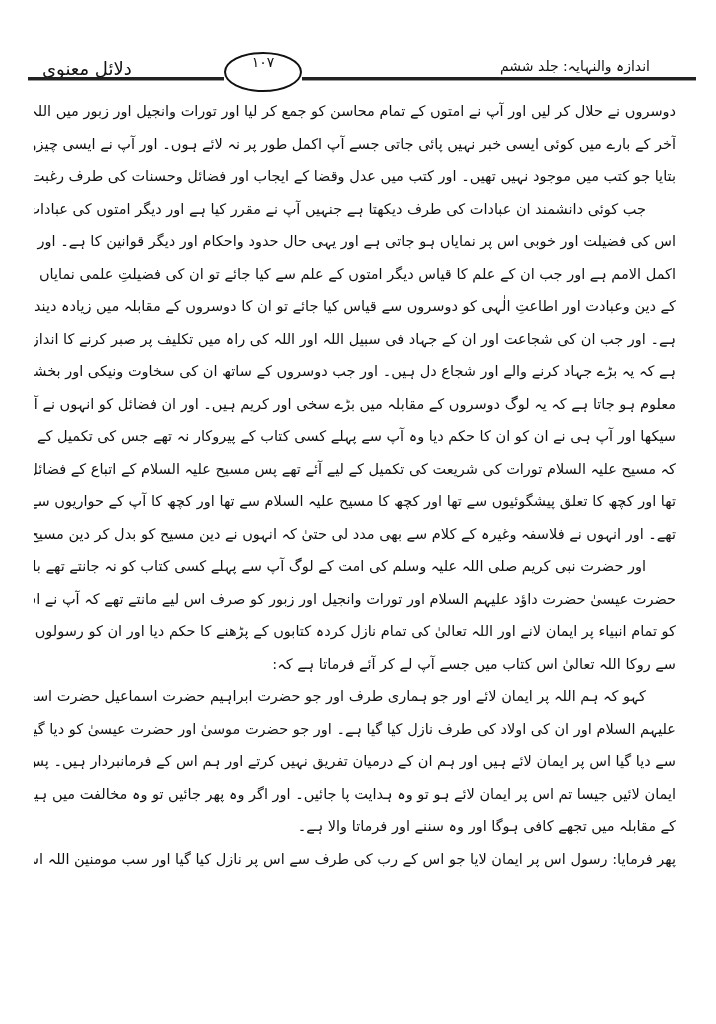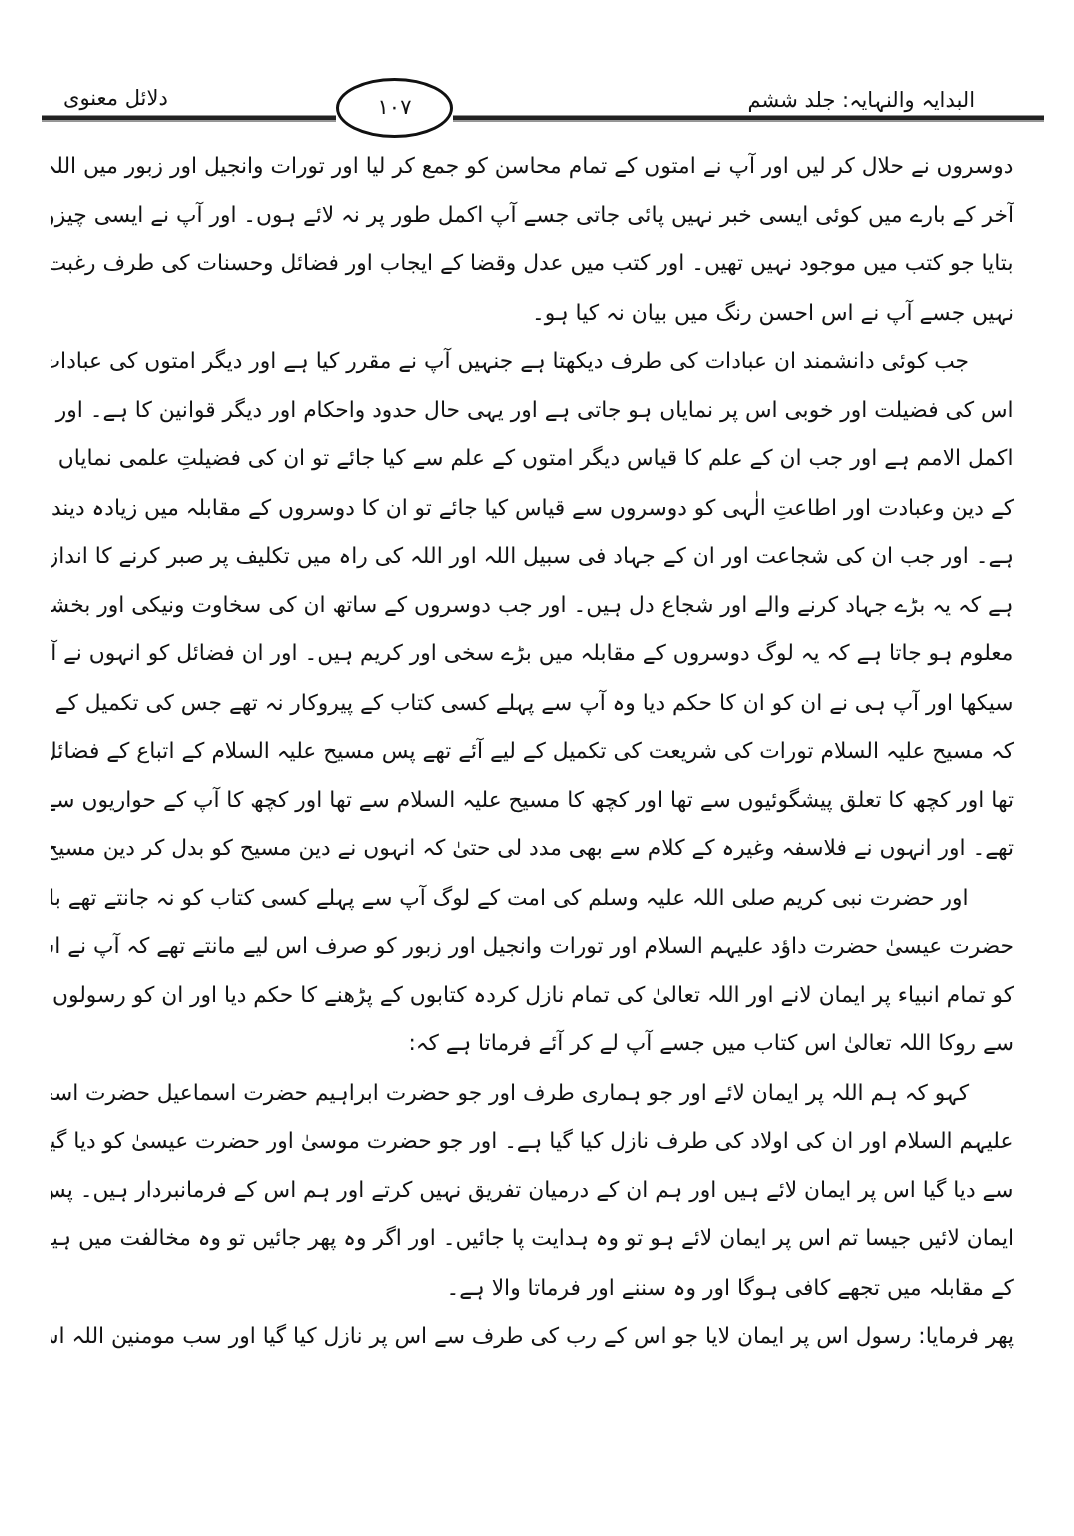--- a/index.html
+++ b/index.html
@@ -2,57 +2,56 @@
 <html><head>
 <meta charset="utf-8">
 <style>
   html, body { margin: 0; padding: 0; background: #ffffff; }
   body {
     width: 716px; height: 1024px; position: relative; overflow: hidden;
     font-family: "DejaVu Sans", sans-serif; color: #111;
   }
   .page { position: absolute; left: 0; top: 0; width: 716px; height: 1024px; }
   .header { position: absolute; left: 28px; top: 56px; width: 668px; height: 40px; }
-  .hdr-left { position: absolute; left: 14px; top: 2px; font-size: 14px; direction: rtl; }
+  .hdr-left { position: absolute; left: 14px; top: 2px; font-size: 18px; direction: rtl; }
   .hdr-right { position: absolute; right: 46px; top: 2px; font-size: 14px; direction: rtl; }
   .rule { position: absolute; top: 21px; height: 3px; background: #222; border-bottom: 1px solid #999; }
   .rule.left { left: 0; width: 196px; }
   .rule.right { left: 274px; width: 394px; }
   .oval {
     position: absolute; left: 196px; top: -4px; width: 78px; height: 40px;
     border: 2px solid #111; border-radius: 50%; box-sizing: border-box;
-    display: flex; align-items: center; justify-content: center; font-size: 14px;
+    display: flex; align-items: flex-start; justify-content: center; font-size: 14px;
   }
   .body-text {
     position: absolute; left: 34px; top: 95px; width: 642px;
     direction: rtl; text-align: justify; font-size: 14.5px; line-height: 32.5px;
   }
   .line { display: block; text-align: justify; text-align-last: justify; white-space: nowrap; overflow: hidden; }
   .line.last { text-align-last: right; }
   .line.indent { padding-right: 30px; }
 </style>
 </head>
 <body>
 
 <div class="page">
   <div class="header">
     <span class="hdr-left">دلائل معنوی</span>
     <div class="rule left"></div>
     <div class="oval">
       <span>۱۰۷</span>
     </div>
     <div class="rule right"></div>
-    <span class="hdr-right">البدایہ والنہایہ: جلد ششم</span>
+    <span class="hdr-right">اندازہ والنہایہ: جلد ششم</span>
   </div>
 
   <div class="body-text" id="body-text">
       <span class="line">دوسروں نے حلال کر لیں اور آپ نے امتوں کے تمام محاسن کو جمع کر لیا اور تورات وانجیل اور زبور میں اللہ تعالیٰ فرشتوں اور یوم</span>
       <span class="line">آخر کے بارے میں کوئی ایسی خبر نہیں پائی جاتی جسے آپ اکمل طور پر نہ لائے ہوں۔ اور آپ نے ایسی چیزوں کے بارے میں بھی</span>
       <span class="line">بتایا جو کتب میں موجود نہیں تھیں۔ اور کتب میں عدل وقضا کے ایجاب اور فضائل وحسنات کی طرف رغبت کی کوئی ایسی بات موجود</span>
-      <span class="line last">نہیں جسے آپ نے اس احسن رنگ میں بیان نہ کیا ہو۔</span>
       <span class="line indent">جب کوئی دانشمند ان عبادات کی طرف دیکھتا ہے جنہیں آپ نے مقرر کیا ہے اور دیگر امتوں کی عبادات کو بھی دیکھتا ہے تو</span>
       <span class="line">اس کی فضیلت اور خوبی اس پر نمایاں ہو جاتی ہے اور یہی حال حدود واحکام اور دیگر قوانین کا ہے۔ اور ہر فضیلت میں آپ کی امت</span>
       <span class="line">اکمل الامم ہے اور جب ان کے علم کا قیاس دیگر امتوں کے علم سے کیا جائے تو ان کی فضیلتِ علمی نمایاں ہو جاتی ہے۔ اور جب ان</span>
       <span class="line">کے دین وعبادت اور اطاعتِ الٰہی کو دوسروں سے قیاس کیا جائے تو ان کا دوسروں کے مقابلہ میں زیادہ دیندار ہونا واضح ہو جاتا</span>
       <span class="line">ہے۔ اور جب ان کی شجاعت اور ان کے جہاد فی سبیل اللہ اور اللہ کی راہ میں تکلیف پر صبر کرنے کا اندازہ کیا جائے تو پتہ چل جاتا</span>
       <span class="line">ہے کہ یہ بڑے جہاد کرنے والے اور شجاع دل ہیں۔ اور جب دوسروں کے ساتھ ان کی سخاوت ونیکی اور بخشش کا قیاس کیا جائے تو</span>
       <span class="line">معلوم ہو جاتا ہے کہ یہ لوگ دوسروں کے مقابلہ میں بڑے سخی اور کریم ہیں۔ اور ان فضائل کو انہوں نے آپ سے حاصل کیا اور</span>
       <span class="line">سیکھا اور آپ ہی نے ان کو ان کا حکم دیا وہ آپ سے پہلے کسی کتاب کے پیروکار نہ تھے جس کی تکمیل کے لیے آپ آئے تھے جیسا</span>
       <span class="line">کہ مسیح علیہ السلام تورات کی شریعت کی تکمیل کے لیے آئے تھے پس مسیح علیہ السلام کے اتباع کے فضائل وعلوم کا کچھ تعلق تورات وزبور سے</span>
       <span class="line">تھا اور کچھ کا تعلق پیشگوئیوں سے تھا اور کچھ کا مسیح علیہ السلام سے تھا اور کچھ کا آپ کے حواریوں سے تھا اور کچھ کا بعض حواریوں سے</span>

